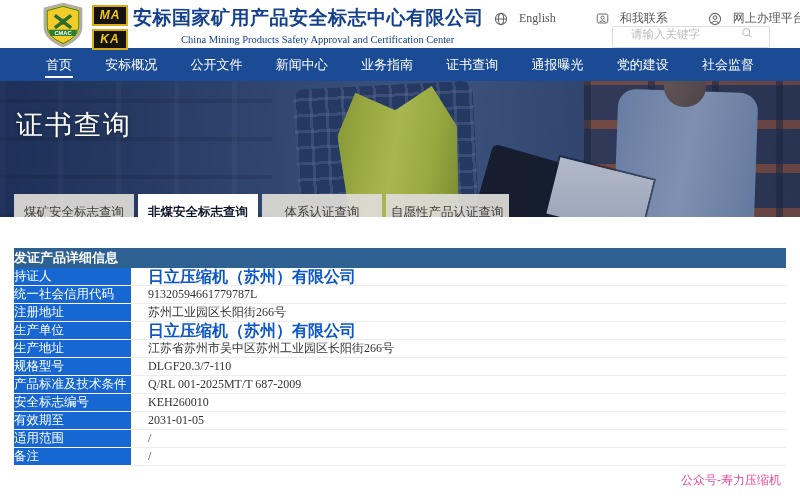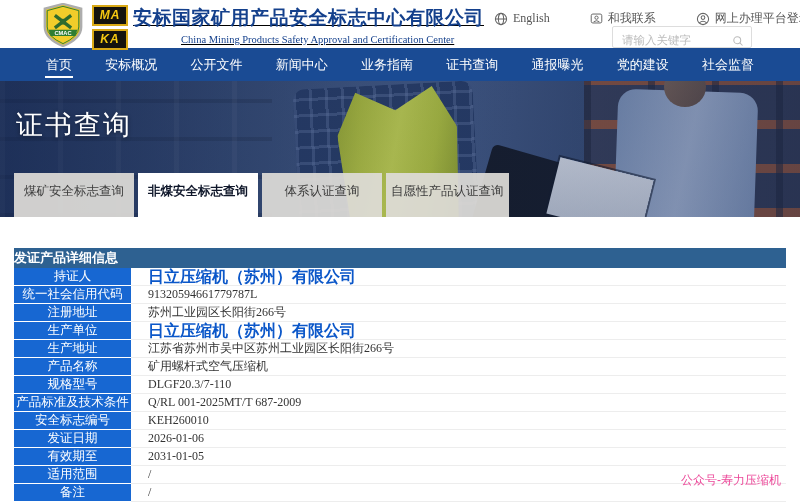--- a/index.html
+++ b/index.html
@@ -7,29 +7,29 @@
     width:800px;height:502px;position:relative;overflow:hidden;background:#fff;
     font-family:"Liberation Sans","DejaVu Sans",sans-serif;
     -webkit-font-smoothing:antialiased;
   }
   
   .hdr{position:relative;height:48px;background:#fff;}
   .logo-shield{position:absolute;left:38px;top:3px;}
   .maka{position:absolute;left:92px;top:5px;display:flex;flex-direction:column;gap:3px;}
   .badge{width:32px;height:17px;background:#15130e;border:2px solid #d9a916;border-radius:0;
     color:#f5c811;font-weight:bold;font-style:italic;font-size:12px;line-height:17px;text-align:center;letter-spacing:1px;}
-  .site-titles{position:absolute;left:133px;top:5px;text-decoration:underline;}
+  .site-titles{position:absolute;left:133px;top:5px;}
   .site-title{font-size:19px;font-weight:bold;color:var(--brand-blue,#14408c);letter-spacing:0.5px;}
   .site-subtitle{font-size:10.5px;color:var(--brand-blue,#14408c);font-family:"Liberation Serif",serif;margin-top:3px;margin-left:48px;}
   .utils{position:absolute;left:494px;top:10px;display:flex;align-items:center;}
-  .util{display:flex;align-items:center;gap:5px;font-size:12px;color:#555;cursor:pointer;white-space:nowrap;}
+  .util{display:flex;align-items:center;gap:11px;font-size:12px;color:#555;cursor:pointer;white-space:nowrap;}
   .util + .util{margin-left:40px;}
   .util-en{font-family:"Liberation Serif",serif;}
   .searchbox{position:absolute;left:612px;top:26px;width:124px;height:20px;border:1px solid #ddd;border-radius:2px;
-    display:flex;align-items:flex-end;padding:0 7px;background:#fff;}
+    display:flex;align-items:flex-start;padding:0 16px;background:#fff;}
   .searchbox input{border:0;outline:0;flex:1;font-size:11.5px;color:#333;background:transparent;min-width:0;}
   .searchbox input::placeholder{color:#bcbcbc;}
   
   .nav{height:33px;background:var(--nav-bg,#1a4b94);display:flex;align-items:center;
     justify-content:space-between;padding:0 46px;}
   .nav-item{color:#fff;font-size:13px;line-height:33px;cursor:pointer;position:relative;white-space:nowrap;}
   .nav-item.active::after{content:"";position:absolute;left:50%;transform:translateX(-50%);
     bottom:3px;width:28px;height:2px;background:#fff;}
   
   .banner{position:relative;height:136px;overflow:hidden;
@@ -57,30 +57,30 @@
   .banner .clipboard{position:absolute;left:60%;top:58%;width:130px;height:80px;transform:rotate(16deg);
     background:#171a20;border-radius:6px;}
   .banner .paper{position:absolute;left:69%;top:64%;width:96px;height:58px;transform:rotate(14deg);
     background:linear-gradient(180deg,#f4f6f8,#d9dee4);
     box-shadow:0 0 0 2px rgba(20,25,35,.6);}
   .banner .tint{position:absolute;inset:0;z-index:2;
     background:linear-gradient(90deg,rgba(17,38,88,.55),rgba(17,38,88,.22) 45%,rgba(17,38,88,.38));}
   .banner-title{position:absolute;left:16px;top:26px;z-index:3;color:#fff;font-size:27px;
     letter-spacing:2px;font-weight:500;text-shadow:0 1px 4px rgba(0,0,0,.45);}
   .tabs{position:absolute;left:14px;bottom:0;display:flex;gap:4px;z-index:5;}
-  .tab{min-width:110px;height:44px;line-height:36px;padding:0 5px;text-align:center;font-size:12.5px;
+  .tab{min-width:110px;height:23px;line-height:36px;padding:0 5px;text-align:center;font-size:12.5px;
     background:rgba(222,219,215,.93);color:#3c3c3c;cursor:pointer;white-space:nowrap;}
   .tab.active{background:#fff;color:#0f172a;font-weight:bold;}
   
   .tbl{position:absolute;left:14px;top:248px;width:772px;}
   .tbl-title{height:20px;line-height:20px;background:var(--table-header-bg,#2e6191);color:#fff;
     text-align:left;font-size:13px;font-weight:bold;}
   .row{display:flex;height:18px;}
   .cell-label{width:117px;background:var(--label-bg,#1767d2);color:#fff;font-size:12.5px;
-    line-height:17px;text-align:center;border-bottom:1px solid #fff;white-space:nowrap;overflow:hidden;}
+    line-height:17px;text-align:left;border-bottom:1px solid #fff;white-space:nowrap;overflow:hidden;}
   .cell-value{flex:1;background:#fff;border-bottom:1px solid #ededed;line-height:17px;
     padding-left:17px;font-size:12px;color:#333;font-family:"Liberation Serif",serif;white-space:nowrap;overflow:hidden;}
   .row.link-row .cell-value{color:var(--link-blue,#0b57c9);font-weight:bold;
     font-family:"Liberation Sans",sans-serif;font-size:16px;cursor:pointer;}
   
   .watermark{position:absolute;left:681px;top:472px;font-size:12px;color:#ec4899;z-index:6;}
   svg{display:block;}
 </style>
 </head>
 <body>
@@ -214,44 +214,36 @@
       <div class="row link-row">
         <div class="cell-label">生产单位</div>
         <div class="cell-value">日立压缩机（苏州）有限公司</div>
       </div>
 
       <div class="row">
         <div class="cell-label">生产地址</div>
         <div class="cell-value">江苏省苏州市吴中区苏州工业园区长阳街266号</div>
       </div>
 
-      <div class="row">
-        <div class="cell-label">产品名称</div>
-        <div class="cell-value">矿用螺杆式空气压缩机</div>
-      </div>
 
       <div class="row">
         <div class="cell-label">规格型号</div>
         <div class="cell-value">DLGF20.3/7-110</div>
       </div>
 
       <div class="row">
         <div class="cell-label">产品标准及技术条件</div>
         <div class="cell-value">Q/RL 001-2025MT/T 687-2009</div>
       </div>
 
       <div class="row">
         <div class="cell-label">安全标志编号</div>
         <div class="cell-value">KEH260010</div>
       </div>
 
-      <div class="row">
-        <div class="cell-label">发证日期</div>
-        <div class="cell-value">2026-01-06</div>
-      </div>
 
       <div class="row">
         <div class="cell-label">有效期至</div>
         <div class="cell-value">2031-01-05</div>
       </div>
 
       <div class="row">
         <div class="cell-label">适用范围</div>
         <div class="cell-value">/</div>
       </div>

